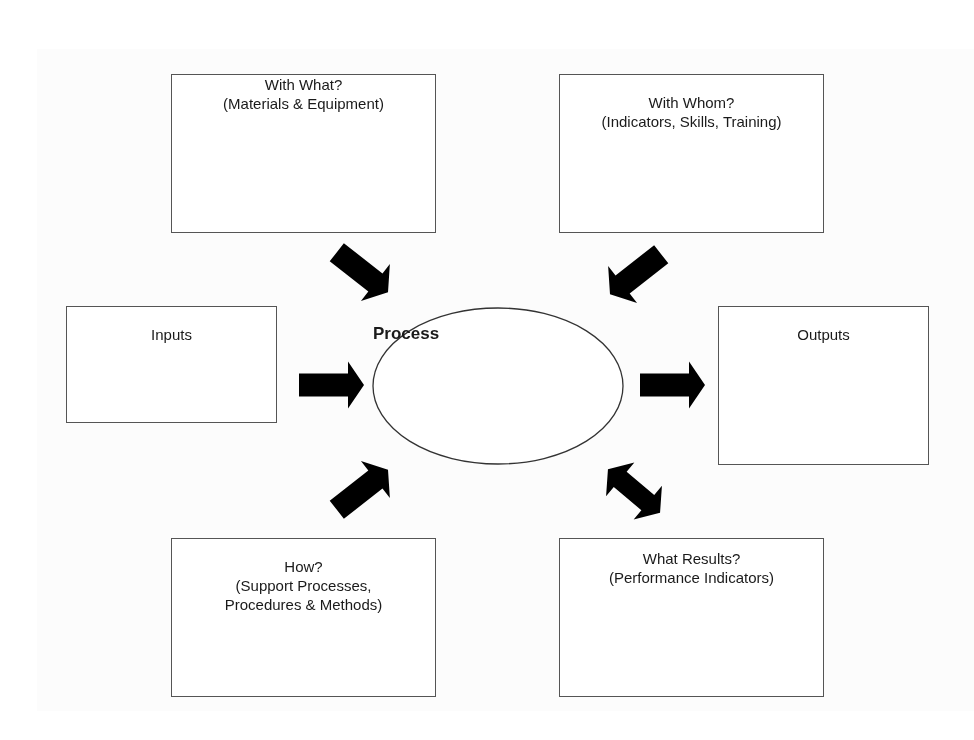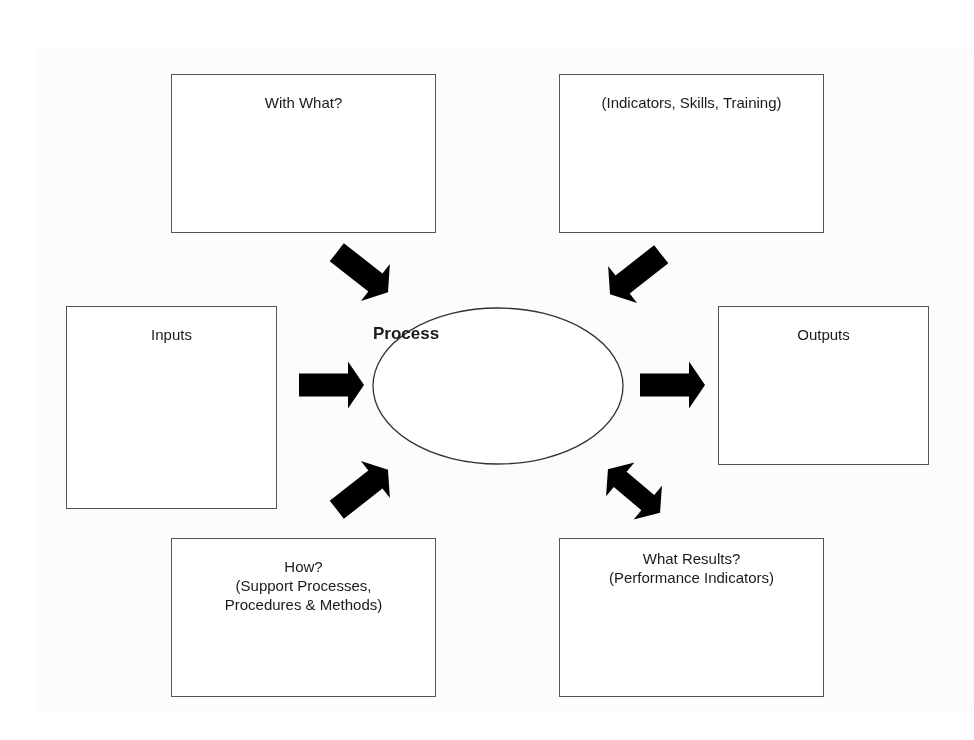--- a/index.html
+++ b/index.html
@@ -29,23 +29,23 @@
       background: #ffffff;
       text-align: center;
       color: #1a1a1a;
       font-size: 15px;
       line-height: 19px;
     }
     .box .title, .box .sub {
       display: block;
       white-space: pre-line;
     }
-    #box-with-what { left: 171px; top: 74px; width: 265px; height: 159px; padding-top: 18px; }
+    #box-with-what { left: 171px; top: 74px; width: 265px; height: 159px; }
     #box-with-whom { left: 559px; top: 74px; width: 265px; height: 159px; padding-top: 18px; }
-    #box-inputs { left: 66px; top: 306px; width: 211px; height: 203px; padding-top: 18px; }
+    #box-inputs { left: 66px; top: 306px; width: 211px; height: 117px; padding-top: 18px; }
     #box-outputs { left: 718px; top: 306px; width: 211px; height: 159px; padding-top: 18px; }
     #box-how { left: 171px; top: 538px; width: 265px; height: 159px; padding-top: 18px; text-align: center; }
     #box-results { left: 559px; top: 538px; width: 265px; height: 159px; padding-top: 10px; }
 
     svg.diagram {
       position: absolute;
       left: 0;
       top: 0;
       width: 974px;
       height: 740px;
@@ -61,23 +61,25 @@
       color: #1a1a1a;
     }
   </style>
 </head>
 <body>
 
 <div class="panel"></div>
 
 <div class="box" id="box-with-what">
   <span class="title">With What?</span>
+  <span class="sub">(Materials &amp; Equipment)</span>
 </div>
 
 <div class="box" id="box-with-whom">
+  <span class="title">With Whom?</span>
   <span class="sub">(Indicators, Skills, Training)</span>
 </div>
 
 <div class="box" id="box-inputs">
   <span class="title">Inputs</span>
 </div>
 
 <div class="box" id="box-outputs">
   <span class="title">Outputs</span>
 </div>

